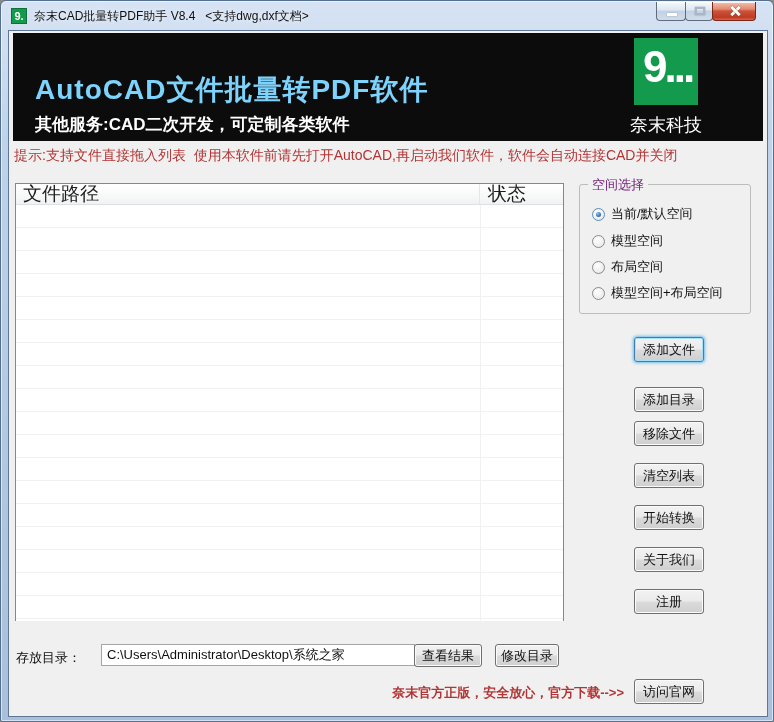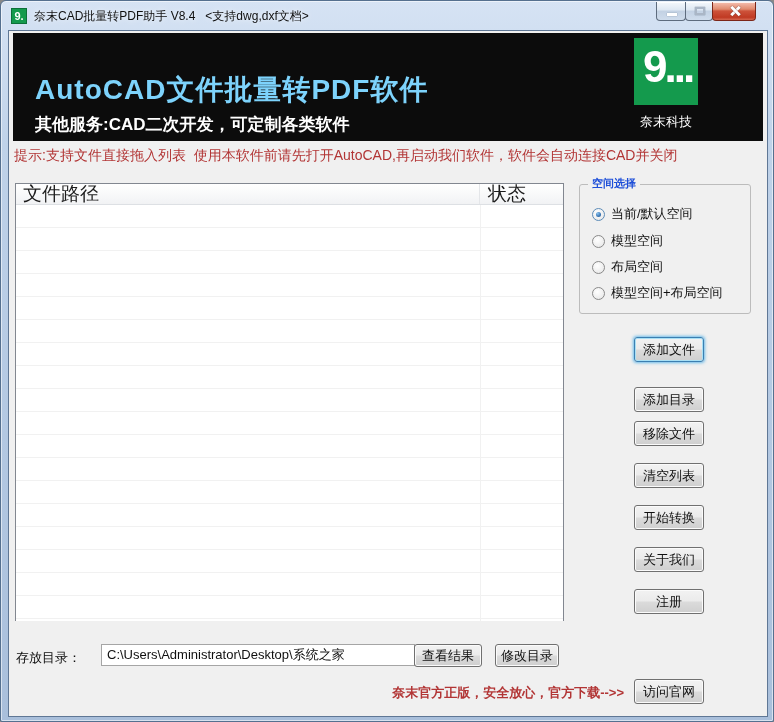--- a/index.html
+++ b/index.html
@@ -61,21 +61,21 @@
   
   .banner { position:absolute; left:4px; top:2px; width:750px; height:108px; background:#0c0c0c; }
   .banner-title { position:absolute; left:22px; top:38px; color:#7dd3fc; font-size:28px; font-weight:bold; letter-spacing:1px; }
   .banner-subtitle { position:absolute; left:22px; top:80px; color:#fff; font-size:17px; font-weight:bold; }
   .logo-box {
     position:absolute; left:621px; top:5px; width:64px; height:67px;
     background:#149a4d; color:#fff; font-size:44px; font-weight:bold;
     line-height:58px; text-align:left; padding-left:9px; letter-spacing:-3px;
     overflow:hidden;
   }
-  .brand-name { position:absolute; left:617px; top:80px; width:72px; text-align:center; color:#fff; font-size:13px; }
+  .brand-name { position:absolute; left:617px; top:80px; width:72px; text-align:center; color:#fff; font-size:18px; }
 
   
   .tip { position:absolute; left:5px; top:116px; font-size:14px; color:#b23535; white-space:pre; }
 
   
   .listview { position:absolute; left:6px; top:152px; width:549px; height:438px; background:#fff; border:1px solid #828790; }
   .lv-header {
     display:flex; height:21px;
     background:linear-gradient(180deg,#ffffff 0%,#f7f8f9 60%,#f1f2f4 100%);
     border-bottom:1px solid #dde0e4; font-size:19px; color:#1c1c1c;
@@ -84,21 +84,21 @@
   .lv-col.path { flex:1; padding-left:7px; }
   .lv-col.status { width:84px; padding-left:8px; border-left:1px solid #e4e6e9; }
   .lv-body {
     position:relative; height:416px;
     background:repeating-linear-gradient(180deg,#ffffff 0px,#ffffff 22px,#f1f1f1 22px,#f1f1f1 23px);
   }
   .lv-vline { position:absolute; left:464px; top:0; bottom:0; width:1px; background:#f1f1f1; }
 
   
   .groupbox { position:absolute; left:570px; top:153px; width:172px; height:130px; border:1px solid #bcbcbc; border-radius:3px; }
-  .gb-title { position:absolute; top:-9px; left:8px; background:#f0f0f0; padding:0 4px; font-size:11px; color:#1d4ed8;font-weight:bold; }
+  .gb-title { position:absolute; top:-9px; left:8px; background:#f0f0f0; padding:0 4px; font-size:13px; color:#701a75; }
   .radio-row { position:absolute; left:12px; height:16px; display:flex; align-items:center; cursor:pointer; }
   .radio-row.r0 { top:21px; } .radio-row.r1 { top:48px; } .radio-row.r2 { top:74px; } .radio-row.r3 { top:100px; }
   .radio {
     width:13px; height:13px; border-radius:50%; border:1px solid #8a8a8a;
     background:radial-gradient(circle at 40% 35%,#ffffff 0%,#ececec 70%,#d5d5d5 100%);
     margin-right:6px; position:relative; flex:none;
   }
   .radio.checked { border-color:#5d8cb8; }
   .radio.checked::after {
     content:""; position:absolute; left:3px; top:3px; width:5px; height:5px; border-radius:50%;

